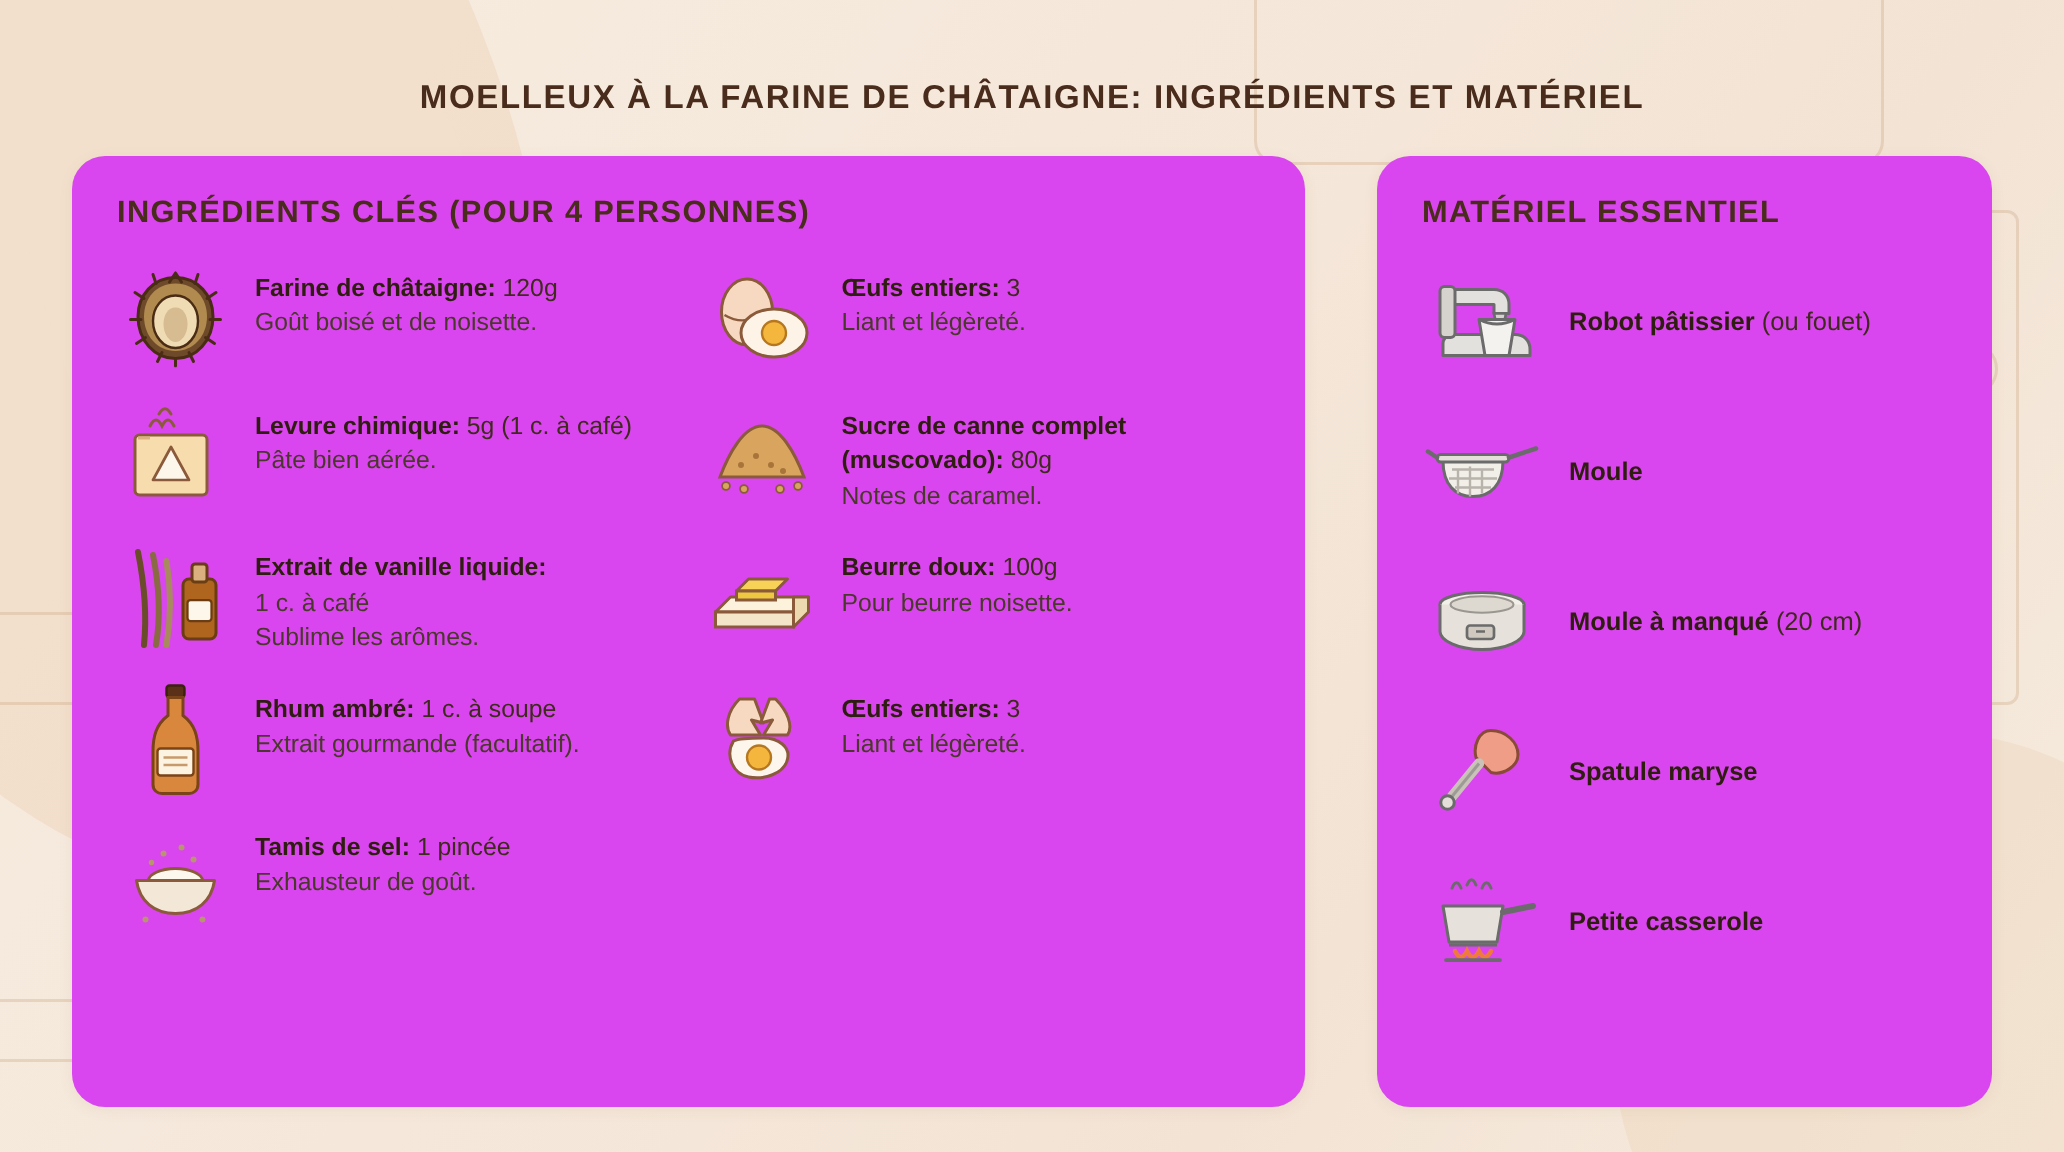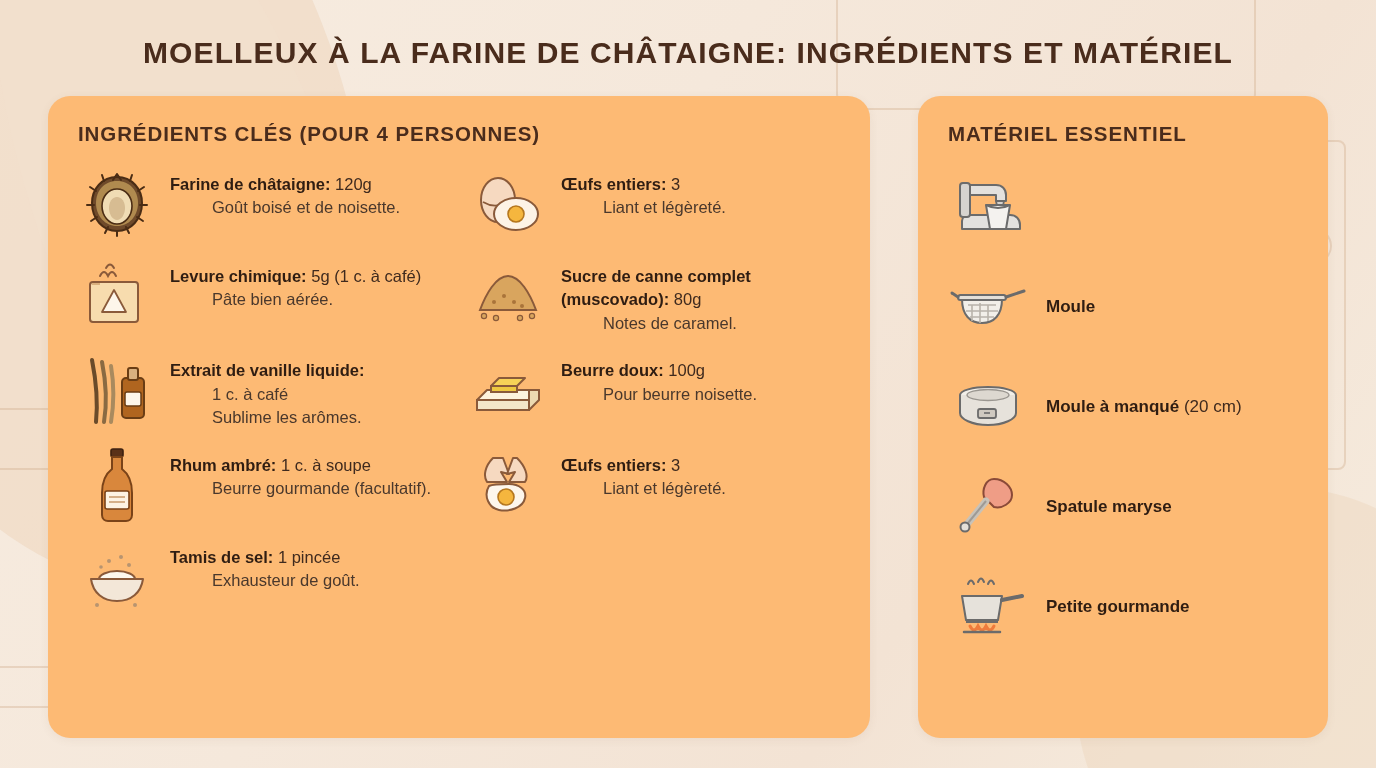--- a/index.html
+++ b/index.html
@@ -64,39 +64,39 @@
   
   .page {
     position: relative;
     z-index: 1;
     width: 1376px; height: 768px;
     padding: 34px 48px 30px 48px;
     display: flex;
     flex-direction: column;
   }
   .title {
-    font-size: 30px;
+    font-size: 22px;
     font-weight: bold;
     letter-spacing: 1.1px;
     color: #4a2c1c;
     text-align: center;
     text-transform: uppercase;
-    margin: 2px 0 26px 0;
+    margin: 18px 0 26px 0;
     white-space: nowrap;
   }
 
   .columns {
     display: flex;
     gap: 24px;
     flex: 1;
     min-height: 0;
   }
 
   .card {
-    background: #fdba74;
+    background: #d946ef;
     border-radius: 22px;
     box-shadow: 0 2px 10px rgba(120, 80, 50, .07);
     padding: 26px 30px 20px 30px;
   }
   .card-main { flex: 0 0 822px; }
   .card-side { flex: 1 1 auto; margin-left: 24px; }
 
   .card-title {
     font-size: 20.5px;
     font-weight: bold;
@@ -128,21 +128,21 @@
     justify-content: center;
   }
   .item .txt {
     padding-top: 6px;
     font-size: 16.5px;
     color: #3f2a1e;
     line-height: 1.42;
   }
   .item .txt .ln1 { font-size: 16.5px; }
   .item .txt b { font-weight: bold; color: #2f1d12; }
-  .item .txt .sub { color: #4a382c; margin-left: 42px; }
+  .item .txt .sub { color: #4a382c; }
 
   
   .side-list .item { min-height: 100px; padding: 12px 0; }
   .side-list .ico { flex: 0 0 84px; height: 74px; }
   .side-list .txt { padding-top: 0; display: flex; align-items: center; min-height: 74px; }
   .side-list .txt span.name { font-weight: bold; color: #2f1d12; font-size: 17px; }
   .side-list .txt span.paren { font-weight: normal; color: #3f2a1e; font-size: 17px; }
 
   svg { display: block; }
 </style>
@@ -286,21 +286,21 @@
             <svg width="54" height="80" viewBox="0 0 54 80">
               <rect x="21" y="4" width="12" height="8" rx="2" fill="#5a3118" stroke="#3d2110" stroke-width="1.6"></rect>
               <path d="M22 12 L22 24 C14 30 12 38 12 48 L12 70 C12 74 15 76 18 76 L36 76 C39 76 42 74 42 70 L42 48 C42 38 40 30 32 24 L32 12 Z" fill="#d9873c" stroke="#7a4318" stroke-width="2"></path>
               <rect x="15" y="46" width="24" height="18" rx="2" fill="#fdf3e3" stroke="#7a4318" stroke-width="1.6"></rect>
               <path d="M19 52 L35 52 M19 57 L35 57" stroke="#c79a6c" stroke-width="1.6"></path>
             </svg>
           </div>
           <div class="txt">
             <div class="ln1"><b>Rhum ambré:</b>
               <span>1 c. à soupe</span></div>
-            <div class="sub">Beurre gourmande (facultatif).</div>
+            <div class="sub">Extrait gourmande (facultatif).</div>
           </div>
         </div>
 
         <div class="item">
           <div class="ico">
             <svg width="70" height="70" viewBox="0 0 70 70">
               <path d="M20 8 C12 16 10 26 14 32 L34 32 L28 22 L36 24 L30 8 Z" fill="#f6d9c0" stroke="#8a5a3a" stroke-width="2" stroke-linejoin="round"></path>
               <path d="M44 8 C52 16 56 26 52 32 L36 32 L42 22 L34 24 L40 8 Z" fill="#f6d9c0" stroke="#8a5a3a" stroke-width="2" stroke-linejoin="round"></path>
               <path d="M16 36 C10 46 16 58 26 60 C36 62 50 58 52 48 C54 40 46 34 36 34 C28 34 20 34 16 36 Z" fill="#fdf6ec" stroke="#8a5a3a" stroke-width="2"></path>
               <circle cx="33" cy="47" r="8" fill="#f5b63e" stroke="#b5771f" stroke-width="1.6"></circle>
@@ -345,20 +345,25 @@
           <div class="ico">
             <svg width="76" height="72" viewBox="0 0 76 72">
               <path d="M10 58 L10 50 C10 46 14 44 18 44 L58 44 C64 44 68 48 68 54 L68 58 Z" fill="#e3e1de" stroke="#6b6b6b" stroke-width="2" stroke-linejoin="round"></path>
               <path d="M14 14 L44 14 C50 14 54 18 54 24 L54 30 L44 30 L44 24 L14 24 Z" fill="#e3e1de" stroke="#6b6b6b" stroke-width="2" stroke-linejoin="round"></path>
               <rect x="8" y="12" width="10" height="34" rx="3" fill="#d6d3cf" stroke="#6b6b6b" stroke-width="2"></rect>
               <path d="M44 30 L52 30 L50 40 L46 40 Z" fill="#d6d3cf" stroke="#6b6b6b" stroke-width="1.8"></path>
               <path d="M34 34 L58 34 L54 58 L38 58 Z" fill="#f4f2ef" stroke="#6b6b6b" stroke-width="2" stroke-linejoin="round"></path>
               <path d="M34 34 q12 6 24 0" fill="none" stroke="#6b6b6b" stroke-width="2"></path>
             </svg>
           </div>
+          <div class="txt">
+            <span class="name">Robot pâtissier</span>
+            <span class="paren">&nbsp;</span>
+              <span class="paren">(ou fouet)</span>
+          </div>
         </div>
 
         <div class="item">
           <div class="ico">
             <svg width="80" height="56" viewBox="0 0 80 56">
               <path d="M12 20 L52 20 C52 36 44 44 32 44 C20 44 12 36 12 20 Z" fill="#f2efe9" stroke="#6b6b6b" stroke-width="2" stroke-linejoin="round"></path>
               <path d="M18 26 L46 26 M16 32 L48 32 M20 38 L44 38" stroke="#b8b3ab" stroke-width="1.6"></path>
               <path d="M22 26 L22 42 M30 24 L30 44 M38 26 L38 42" stroke="#b8b3ab" stroke-width="1.6"></path>
               <rect x="8" y="16" width="48" height="5" rx="2.5" fill="#e4e0d9" stroke="#6b6b6b" stroke-width="2"></rect>
               <path d="M56 18 L74 12" stroke="#6b6b6b" stroke-width="3" stroke-linecap="round"></path>
@@ -406,21 +411,21 @@
             <svg width="80" height="66" viewBox="0 0 80 66">
               <path d="M18 10 q3 -7 6 0 M28 8 q3 -7 6 0 M38 10 q3 -7 6 0" fill="none" stroke="#6b6b6b" stroke-width="2" stroke-linecap="round"></path>
               <path d="M12 22 L52 22 L48 46 L16 46 Z" fill="#e6e2db" stroke="#6b6b6b" stroke-width="2" stroke-linejoin="round"></path>
               <path d="M52 26 L72 22" stroke="#6b6b6b" stroke-width="4" stroke-linecap="round"></path>
               <path d="M16 48 L48 48" stroke="#6b6b6b" stroke-width="2"></path>
               <path d="M20 52 q4 8 8 0 q4 8 8 0 q4 8 8 0" fill="none" stroke="#ee7b3c" stroke-width="3" stroke-linecap="round"></path>
               <path d="M14 58 L50 58" stroke="#6b6b6b" stroke-width="2.5" stroke-linecap="round"></path>
             </svg>
           </div>
           <div class="txt">
-            <span class="name">Petite gourmande</span>
+            <span class="name">Petite casserole</span>
           </div>
         </div>
 
       </div>
     </div>
 
   </div>
 </div>
 
 </body></html>

